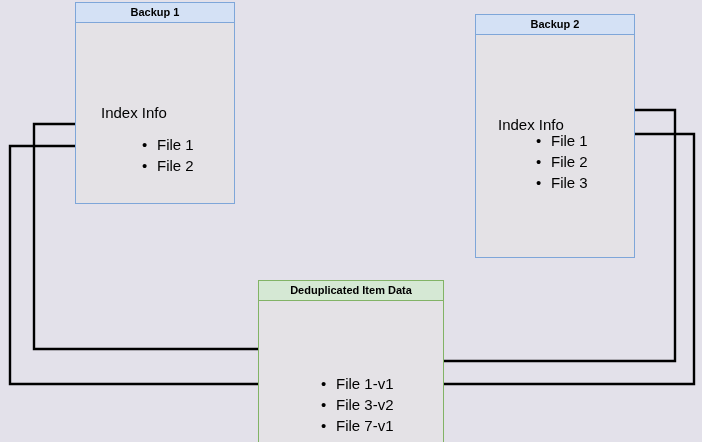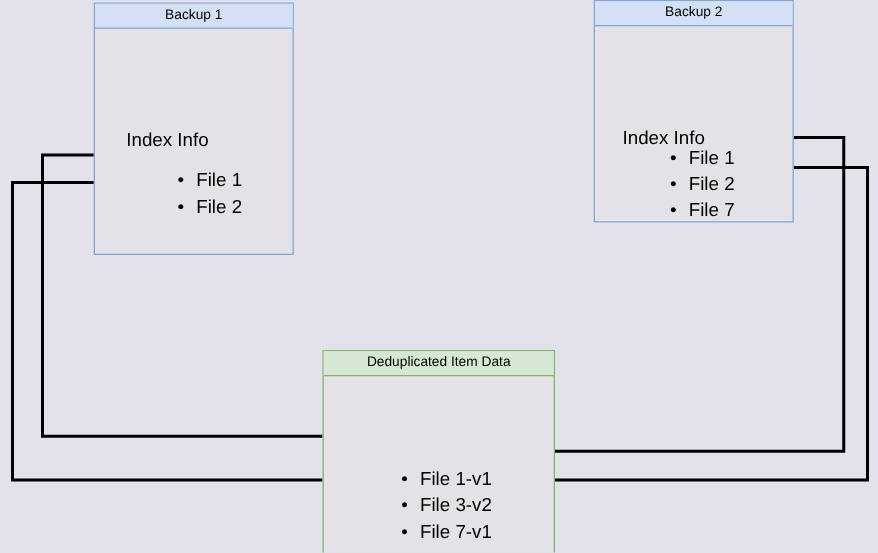--- a/index.html
+++ b/index.html
@@ -34,21 +34,21 @@
   }
   .node.green {
     border-color: #82b366;
   }
   .node-header {
     box-sizing: border-box;
     height: 20px;
     line-height: 19px;
     text-align: center;
     font-size: 11px;
-    font-weight: normal;
+    font-weight: bold;
     color: #000000;
     background: #d4e1f5;
     border-bottom: 1px solid #7ea6d9;
   }
   .node.green .node-header {
     background: #d5e8d4;
     border-bottom-color: #82b366;
   }
   .node-body {
     position: relative;
@@ -81,21 +81,21 @@
     left: 0;
     top: 0;
     font-size: 15px;
     line-height: 21px;
   }
   
   #node-backup1 { left: 75px; top: 2px; width: 160px; height: 202px; }
   #node-backup1 .index-label { left: 25px; top: 49px; }
   #node-backup1 .file-list { left: 50px; top: 95px; }
   
-  #node-backup2 { left: 475px; top: 0; width: 160px; height: 178px; }
+  #node-backup2 { left: 475px; top: 14px; width: 160px; height: 244px; }
   #node-backup2 .index-label { left: 22px; top: 49px; }
   #node-backup2 .file-list { left: 44px; top: 79px; }
   
   #node-dedup { left: 258px; top: 280px; width: 186px; height: 164px; }
   #node-dedup .file-list { left: 46px; top: 56px; text-align: center; }
 </style>
 </head>
 <body>
 
 <div id="canvas">
@@ -130,21 +130,21 @@
     </div>
   </div>
 
   <div class="node" id="node-backup2">
     <div class="node-header">Backup 2</div>
     <div class="node-body">
       <div class="index-label">Index Info</div>
       <ul class="file-list">
         <li>File 1</li>
         <li>File 2</li>
-        <li>File 7</li>
+        <li>File 3</li>
       </ul>
     </div>
   </div>
 
   <div class="node green" id="node-dedup">
     <div class="node-header">Deduplicated Item Data</div>
     <div class="node-body">
       <ul class="file-list">
         <li>File 1-v1</li>
         <li>File 3-v2</li>

